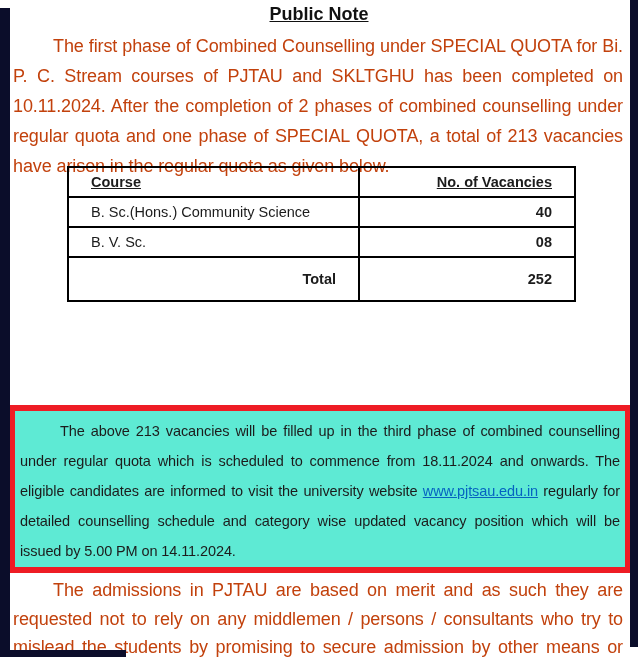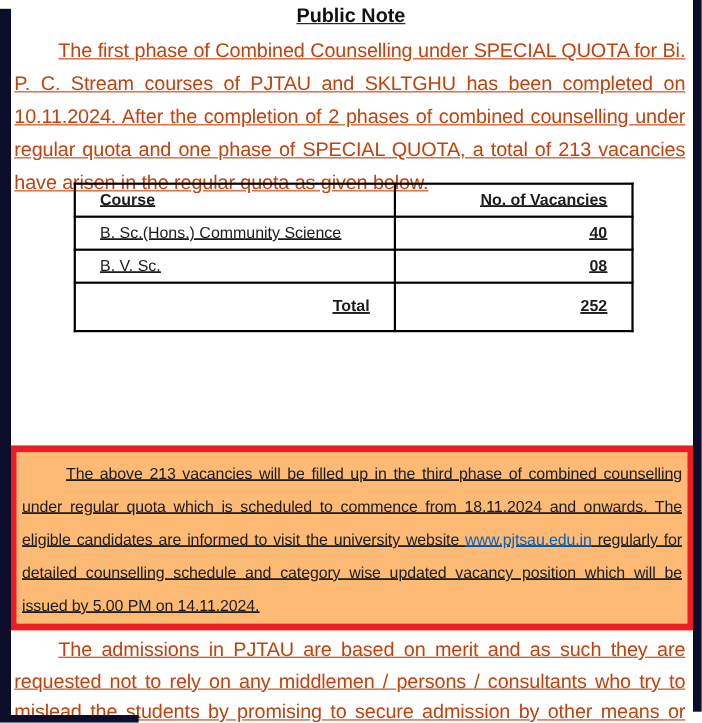--- a/index.html
+++ b/index.html
@@ -1,15 +1,15 @@
 <!DOCTYPE html>
 <html><head>
 <meta charset="utf-8">
 <style>
-  * { margin: 0; padding: 0; box-sizing: border-box; text-decoration: underline; }
+  * { margin: 0; padding: 0; box-sizing: border-box; }
   html, body { width: 638px; height: 657px; }
   body {
     font-family: "Liberation Sans", sans-serif;
     background: #ffffff;
     color: #1c1c1c;
     overflow: hidden;
     position: relative;
   }
   .page { position: absolute; inset: 0; background: #fff; }
 
@@ -43,21 +43,21 @@
     padding: 0 22px; vertical-align: middle;
   }
   td.c-course { width: 291px; }
   td.c-num { width: 216px; font-weight: bold; text-align: right; }
   .hdr { font-weight: bold; text-decoration: underline; }
   td.total-label { text-align: right; font-weight: bold; }
 
   .highlight-box {
     position: absolute; left: 9px; top: 405px;
     width: 622px; height: 168px;
-    border: 6px solid #ee1c24; background: #fdba74;
+    border: 6px solid #ee1c24; background: #5eead4;
     padding: 5px 3px;
   }
   .highlight-box .inner {
     font-size: 14.5px; letter-spacing: -0.1px;
     line-height: 30px; text-align: justify; text-indent: 40px;
     color: #1c1c1c; padding: 0 2px;
   }
   a.site-link { color: #0563c1; text-decoration: underline; cursor: pointer; }
 </style>
 </head>

